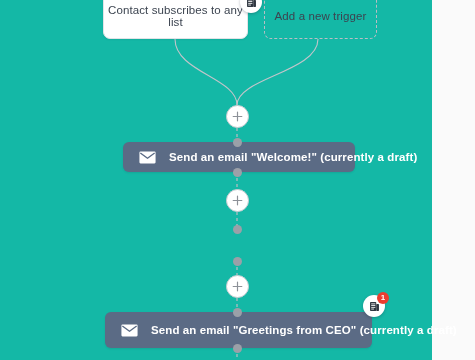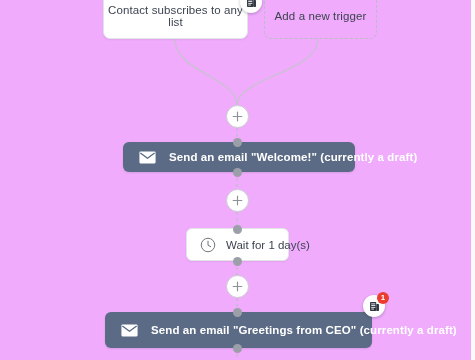--- a/index.html
+++ b/index.html
@@ -8,23 +8,23 @@
   }
   body {
     width: 475px;
     height: 360px;
     background: #fafafa;
     font-family: "Liberation Sans", sans-serif;
     overflow: hidden;
   }
   #canvas {
     position: relative;
-    width: 471px;
+    width: 432px;
     height: 360px;
-    background: #f0abfc;
+    background: #14b8a6;
   }
   #edges {
     position: absolute;
     left: 0;
     top: 0;
     width: 475px;
     height: 360px;
     pointer-events: none;
   }
 
@@ -202,27 +202,20 @@
   </div>
   <div class="dot" style="left:232.5px; top:167.5px;"></div>
 
   <div class="plus-btn" style="left:226px; top:189px;">
     <svg width="11" height="11" viewBox="0 0 12 12">
       <path d="M6 1.3V10.7M1.3 6H10.7" stroke="#8d9198" stroke-width="1.3" stroke-linecap="round"></path>
     </svg>
   </div>
 
   <div class="dot" style="left:232.5px; top:224.5px;"></div>
-  <div class="node node-wait" style="left:186px; top:228px; width:103px; height:33px;">
-    <svg class="icon-clock" width="16" height="16" viewBox="0 0 18 18">
-      <circle cx="9" cy="9" r="7.6" fill="none" stroke="#6d727b" stroke-width="1.1"></circle>
-      <path d="M9 4.7V9.2L12 10.8" fill="none" stroke="#6d727b" stroke-width="1.1" stroke-linecap="round" stroke-linejoin="round"></path>
-    </svg>
-    <span class="node-label">Wait for 1 day(s)</span>
-  </div>
   <div class="dot" style="left:232.5px; top:256.5px;"></div>
 
   <div class="plus-btn" style="left:226px; top:275px;">
     <svg width="11" height="11" viewBox="0 0 12 12">
       <path d="M6 1.3V10.7M1.3 6H10.7" stroke="#8d9198" stroke-width="1.3" stroke-linecap="round"></path>
     </svg>
   </div>
 
   <div class="dot" style="left:232.5px; top:307.5px;"></div>
   <div class="node node-email" style="left:105px; top:312px; width:267px; height:36px;">

